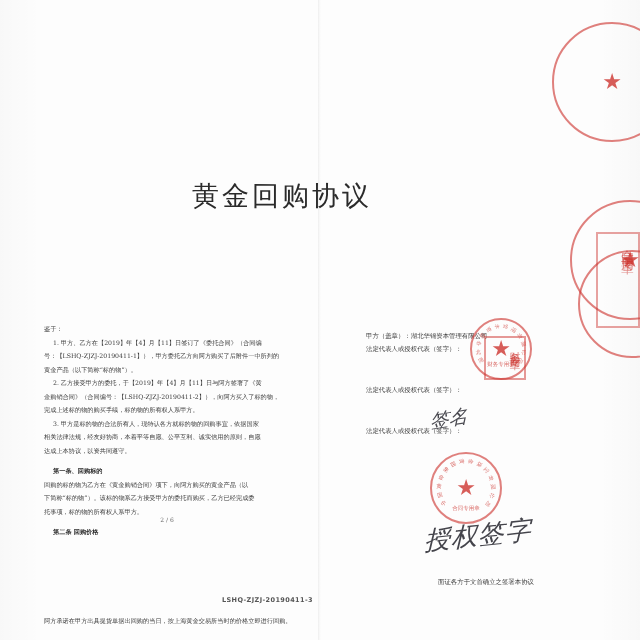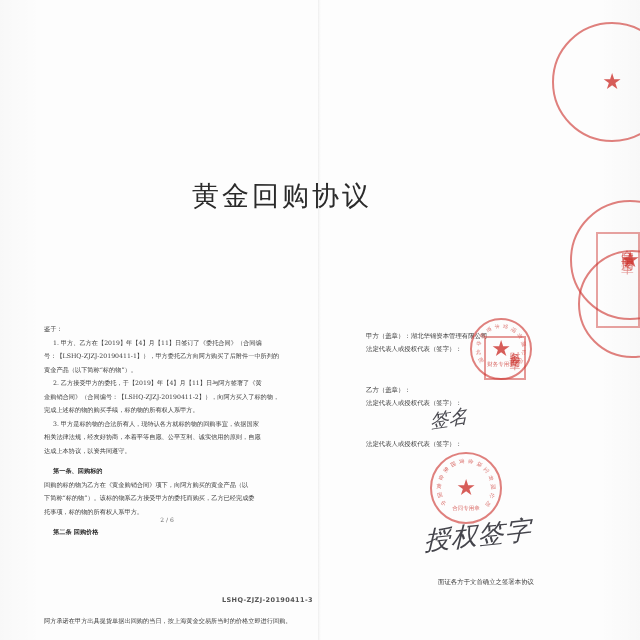--- a/index.html
+++ b/index.html
@@ -286,21 +286,20 @@
   <div class="footer-note">阿方承诺在甲方出具提货单据出回购的当日，按上海黄金交易所当时的价格立即进行回购。</div>
 
   <div class="right-col">
 
     <div class="sig-group">
       <div class="sig-line">甲方（盖章）：湖北华锦资本管理有限公司</div>
       <div class="sig-line">法定代表人或授权代表（签字）：</div>
     </div>
 
     <div class="sig-group">
-      <div class="sig-line">乙方（盖章）：</div>
       <div class="sig-line">法定代表人或授权代表（签字）：</div>
     </div>
 
     <div class="sig-group">
       <div class="sig-line">法定代表人或授权代表（签字）：</div>
     </div>
 
   </div>
 
   <div class="sig-footer">面证各方于文首确立之签署本协议</div>

